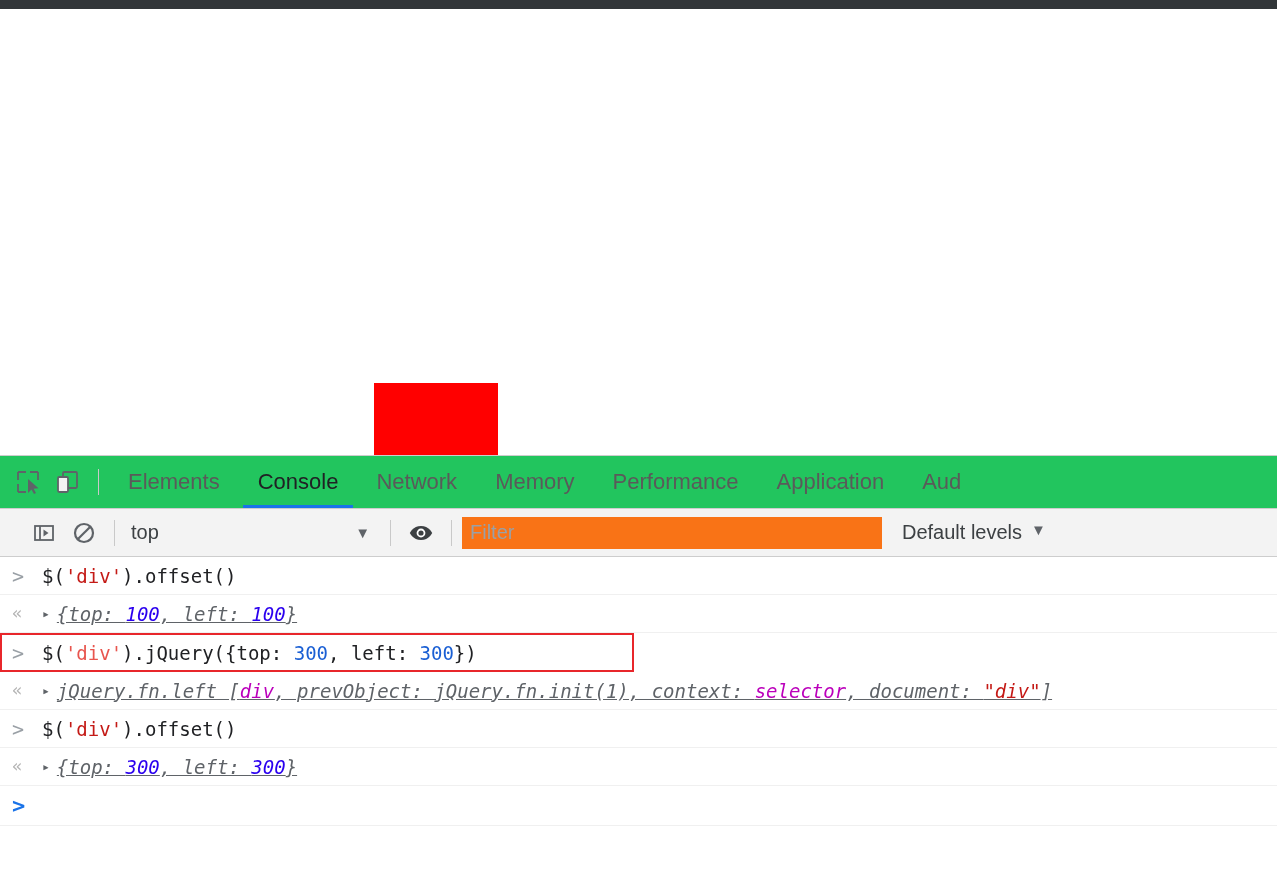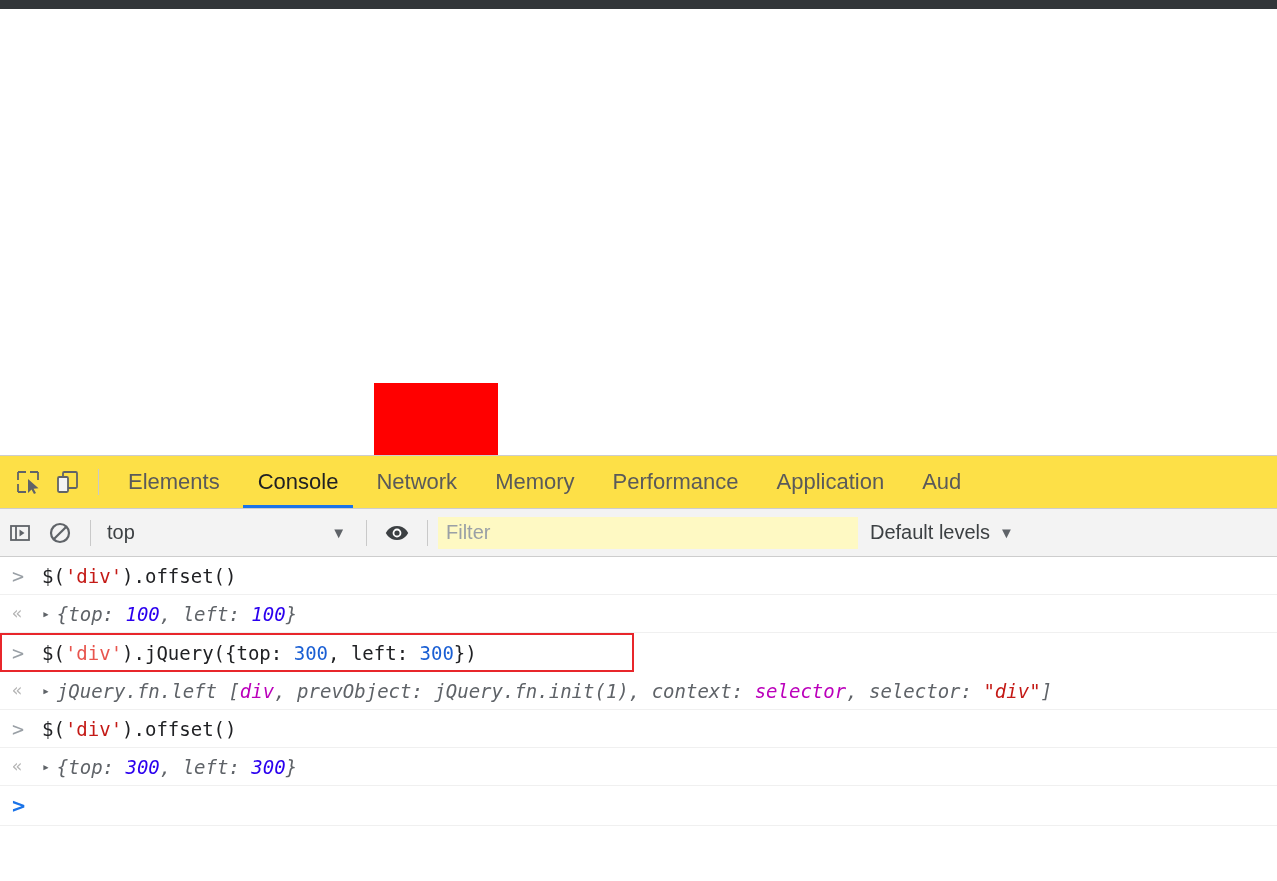--- a/index.html
+++ b/index.html
@@ -51,21 +51,21 @@
     width: 1277px;
     height: 426px;
     background: #ffffff;
     border-top: 1px solid #cdcdcd;
   }
 
   
   .dt-tabbar {
     position: relative;
     height: 53px;
-    background: #fde047;
+    background: #22c55e;
     border-bottom: 1px solid #cdcdcd;
     display: flex;
     align-items: center;
     padding-left: 8px;
     overflow: hidden;
   }
   .tool-btn {
     width: 40px; height: 40px;
     display: flex; align-items: center; justify-content: center;
     flex: 0 0 auto;
@@ -100,55 +100,55 @@
   }
 
   
   .dt-filterbar {
     position: relative;
     height: 48px;
     background: #f3f3f3;
     border-bottom: 1px solid #cdcdcd;
     display: flex;
     align-items: center;
-    padding-left: 0;
+    padding-left: 24px;
     overflow: hidden;
   }
   .ctx-select {
     flex: 0 0 auto;
     width: 255px;
     height: 30px;
     display: flex;
     align-items: center;
     justify-content: space-between;
     padding: 0 10px 0 6px;
     font-size: 20px;
     color: #3c4043;
     cursor: pointer;
   }
   .caret { font-size: 15px; color: #5f6368; }
   .filter-input {
     flex: 0 0 auto;
     width: 420px;
     height: 32px;
-    background: #fef9c3;
+    background: #f97316;
     border: none;
     outline: none;
     font-size: 20px;
     color: #3c4043;
     padding: 0 8px;
     font-family: "Liberation Sans", sans-serif;
   }
   .filter-input::placeholder { color: #9aa0a6; }
   .levels-select {
     flex: 0 0 auto;
     display: flex;
-    align-items: center;
+    align-items: flex-start;
     gap: 9px;
-    margin-left: 12px;
+    margin-left: 20px;
     font-size: 20px;
     color: #3c4043;
     cursor: pointer;
     white-space: nowrap;
   }
 
   
   .dt-console {
     position: relative;
     height: 324px;
@@ -185,21 +185,21 @@
   .row-gutter.in  { color: #9aa0a6; }
   .row-gutter.out { color: #b5b5b5; font-size: 17px; }
   .disclosure {
     flex: 0 0 auto;
     color: #5f6368;
     font-size: 13px;
     margin-right: 7px;
     cursor: pointer;
   }
   .row-text { flex: 0 0 auto; }
-  .result-row .row-text { font-style: italic; }
+  .result-row .row-text { font-style: italic; text-decoration: underline; }
 
   .tok-str      { color: #c41a16; }
   .tok-str-soft { color: #e8554e; }
   .tok-num      { color: #2b00ef; }
   .tok-num2     { color: #1a5fd4; }
   .tok-obj      { color: #bb00bb; }
   .tok-plain    { color: #5f6368; }
   .tok-dark     { color: #202124; }
 
   .prompt-row {
@@ -326,21 +326,21 @@
             <span class="disclosure">▸</span>
             <span class="row-text"><span class="tok-plain">{top: </span><span class="tok-num">100</span><span class="tok-plain">, left: </span><span class="tok-num">100</span><span class="tok-plain">}</span></span>
           </div>
           <div class="console-row input-row highlighted">
             <span class="row-gutter in">&gt;</span>
             <span class="row-text"><span class="tok-dark">$(</span><span class="tok-str-soft">'div'</span><span class="tok-dark">).jQuery({top: </span><span class="tok-num2">300</span><span class="tok-dark">, left: </span><span class="tok-num2">300</span><span class="tok-dark">})</span></span>
           </div>
           <div class="console-row result-row">
             <span class="row-gutter out">«</span>
             <span class="disclosure">▸</span>
-            <span class="row-text"><span class="tok-plain">jQuery.fn.left [</span><span class="tok-obj">div</span><span class="tok-plain">, prevObject: jQuery.fn.init(1), context: </span><span class="tok-obj">selector</span><span class="tok-plain">, selector: </span><span class="tok-str">"div"</span><span class="tok-plain">]</span></span>
+            <span class="row-text"><span class="tok-plain">jQuery.fn.left [</span><span class="tok-obj">div</span><span class="tok-plain">, prevObject: jQuery.fn.init(1), context: </span><span class="tok-obj">selector</span><span class="tok-plain">, document: </span><span class="tok-str">"div"</span><span class="tok-plain">]</span></span>
           </div>
           <div class="console-row input-row">
             <span class="row-gutter in">&gt;</span>
             <span class="row-text"><span class="tok-dark">$(</span><span class="tok-str">'div'</span><span class="tok-dark">).offset()</span></span>
           </div>
           <div class="console-row result-row">
             <span class="row-gutter out">«</span>
             <span class="disclosure">▸</span>
             <span class="row-text"><span class="tok-plain">{top: </span><span class="tok-num">300</span><span class="tok-plain">, left: </span><span class="tok-num">300</span><span class="tok-plain">}</span></span>
           </div>

